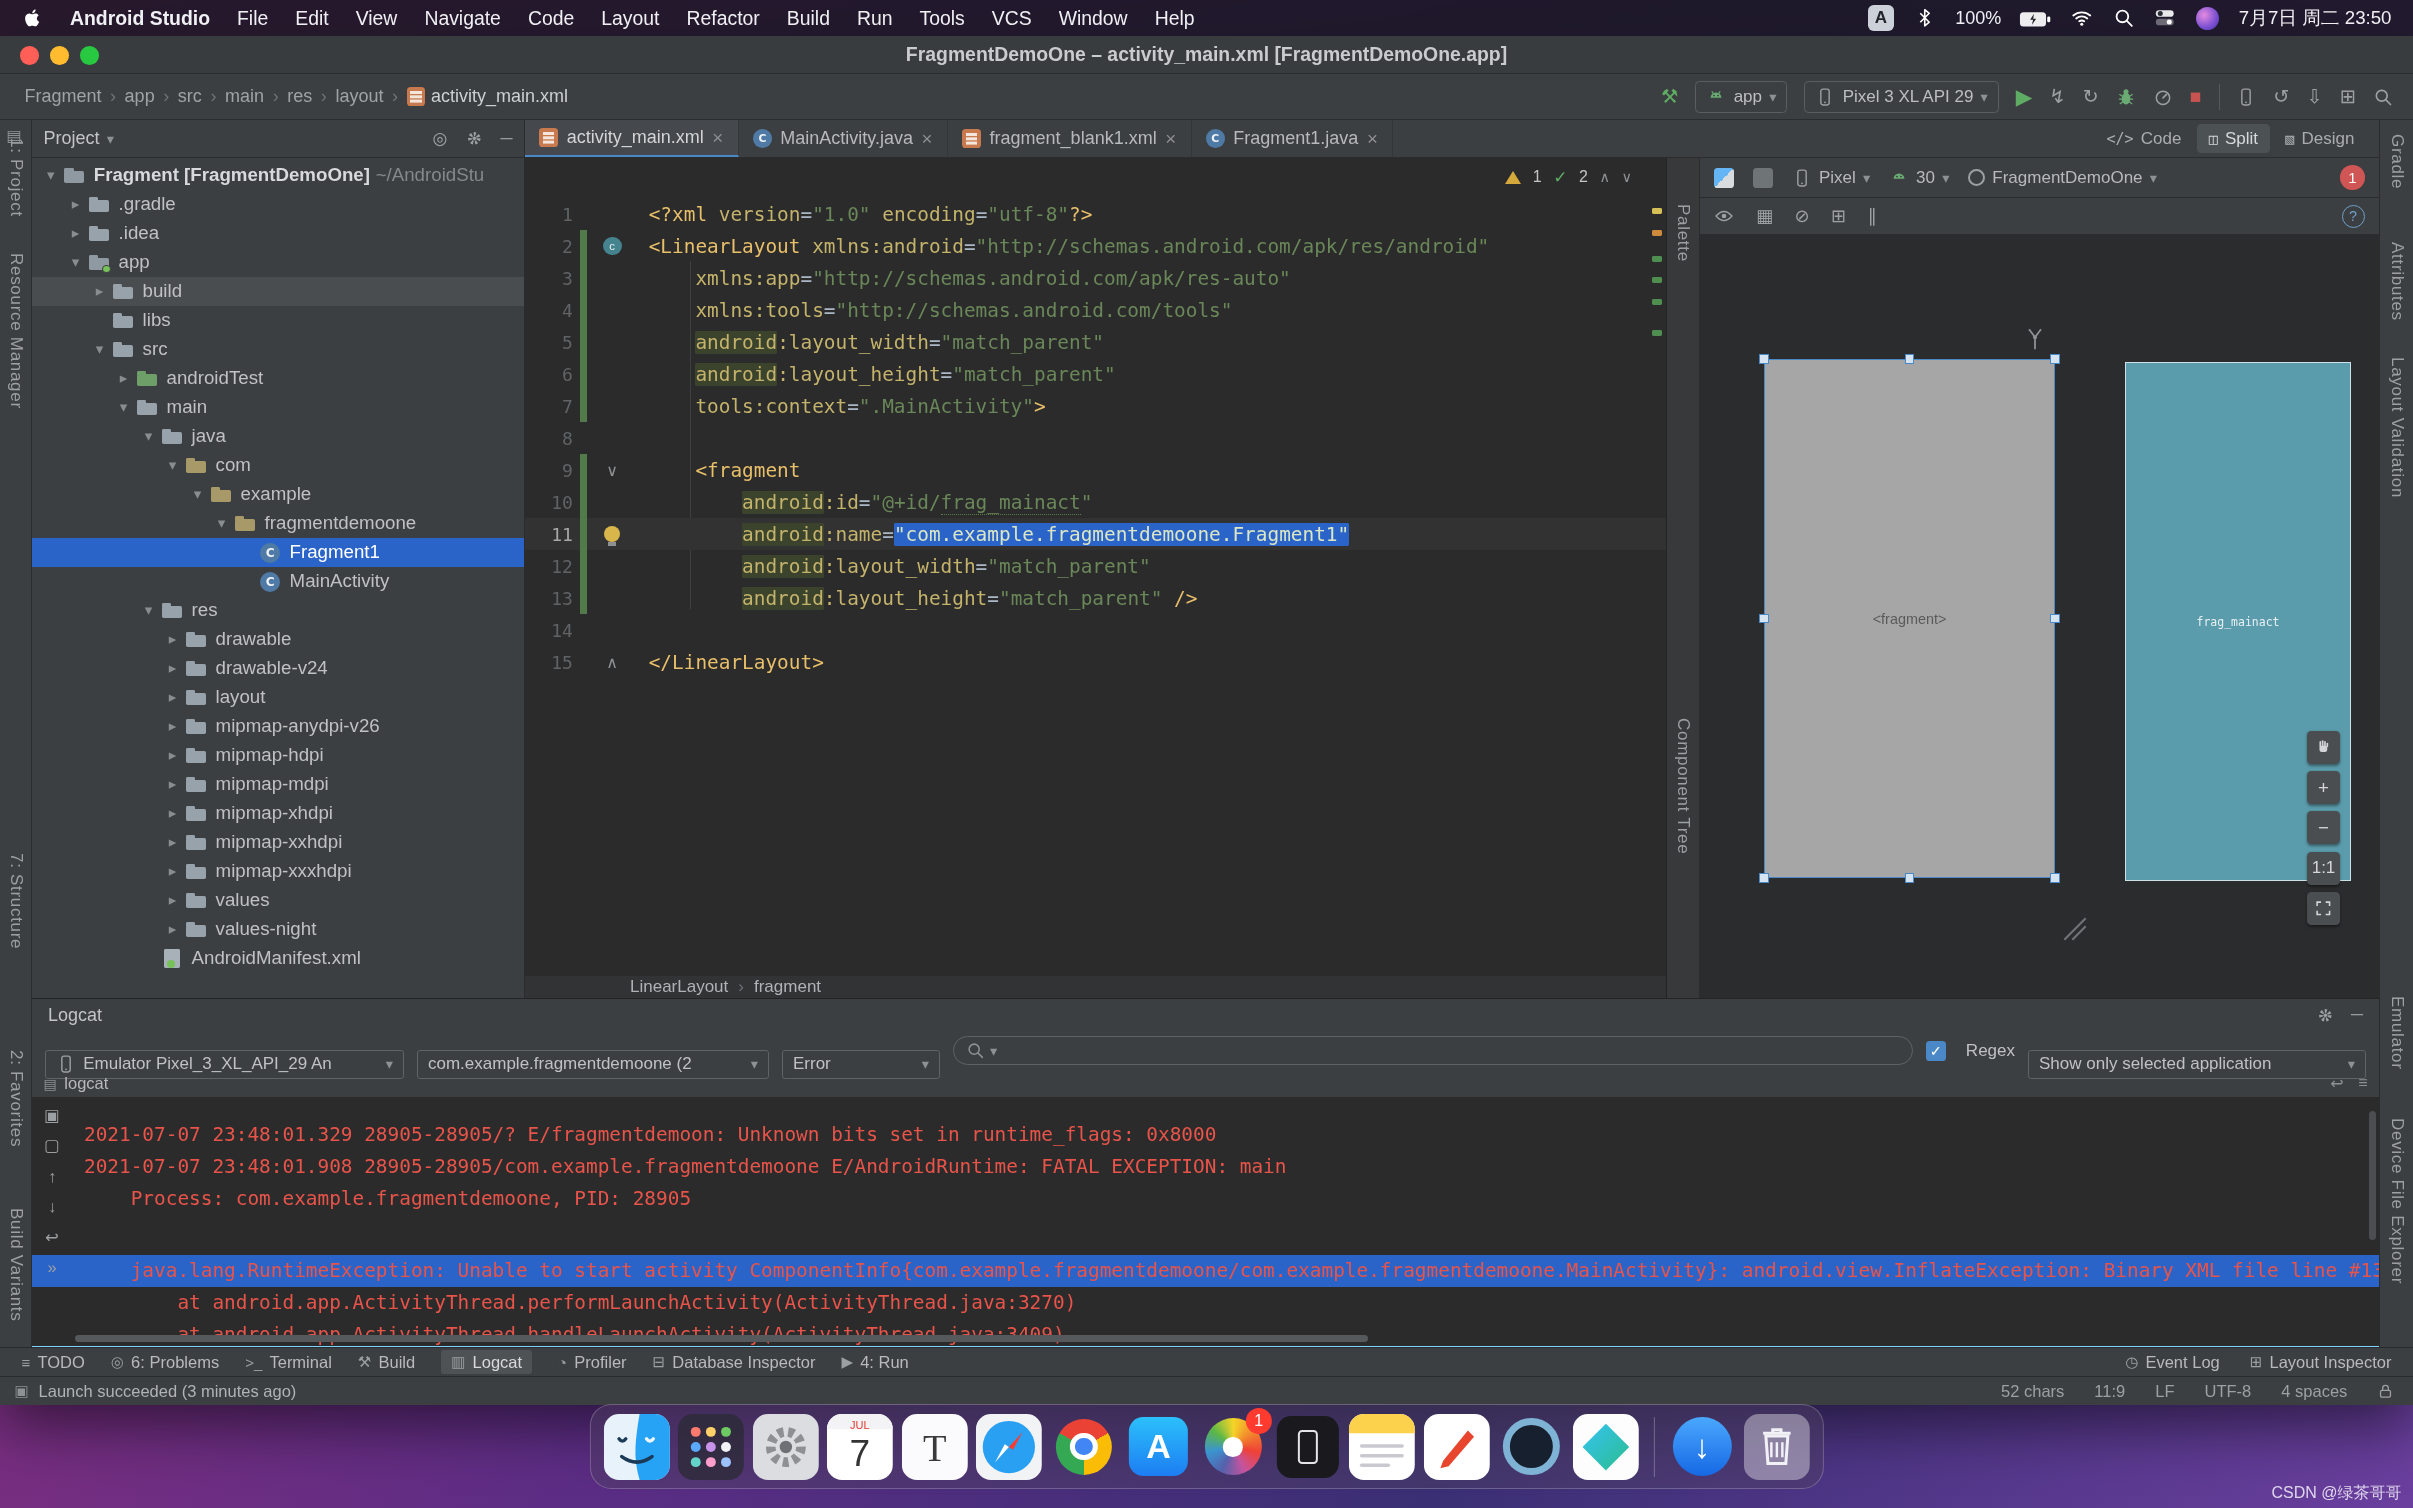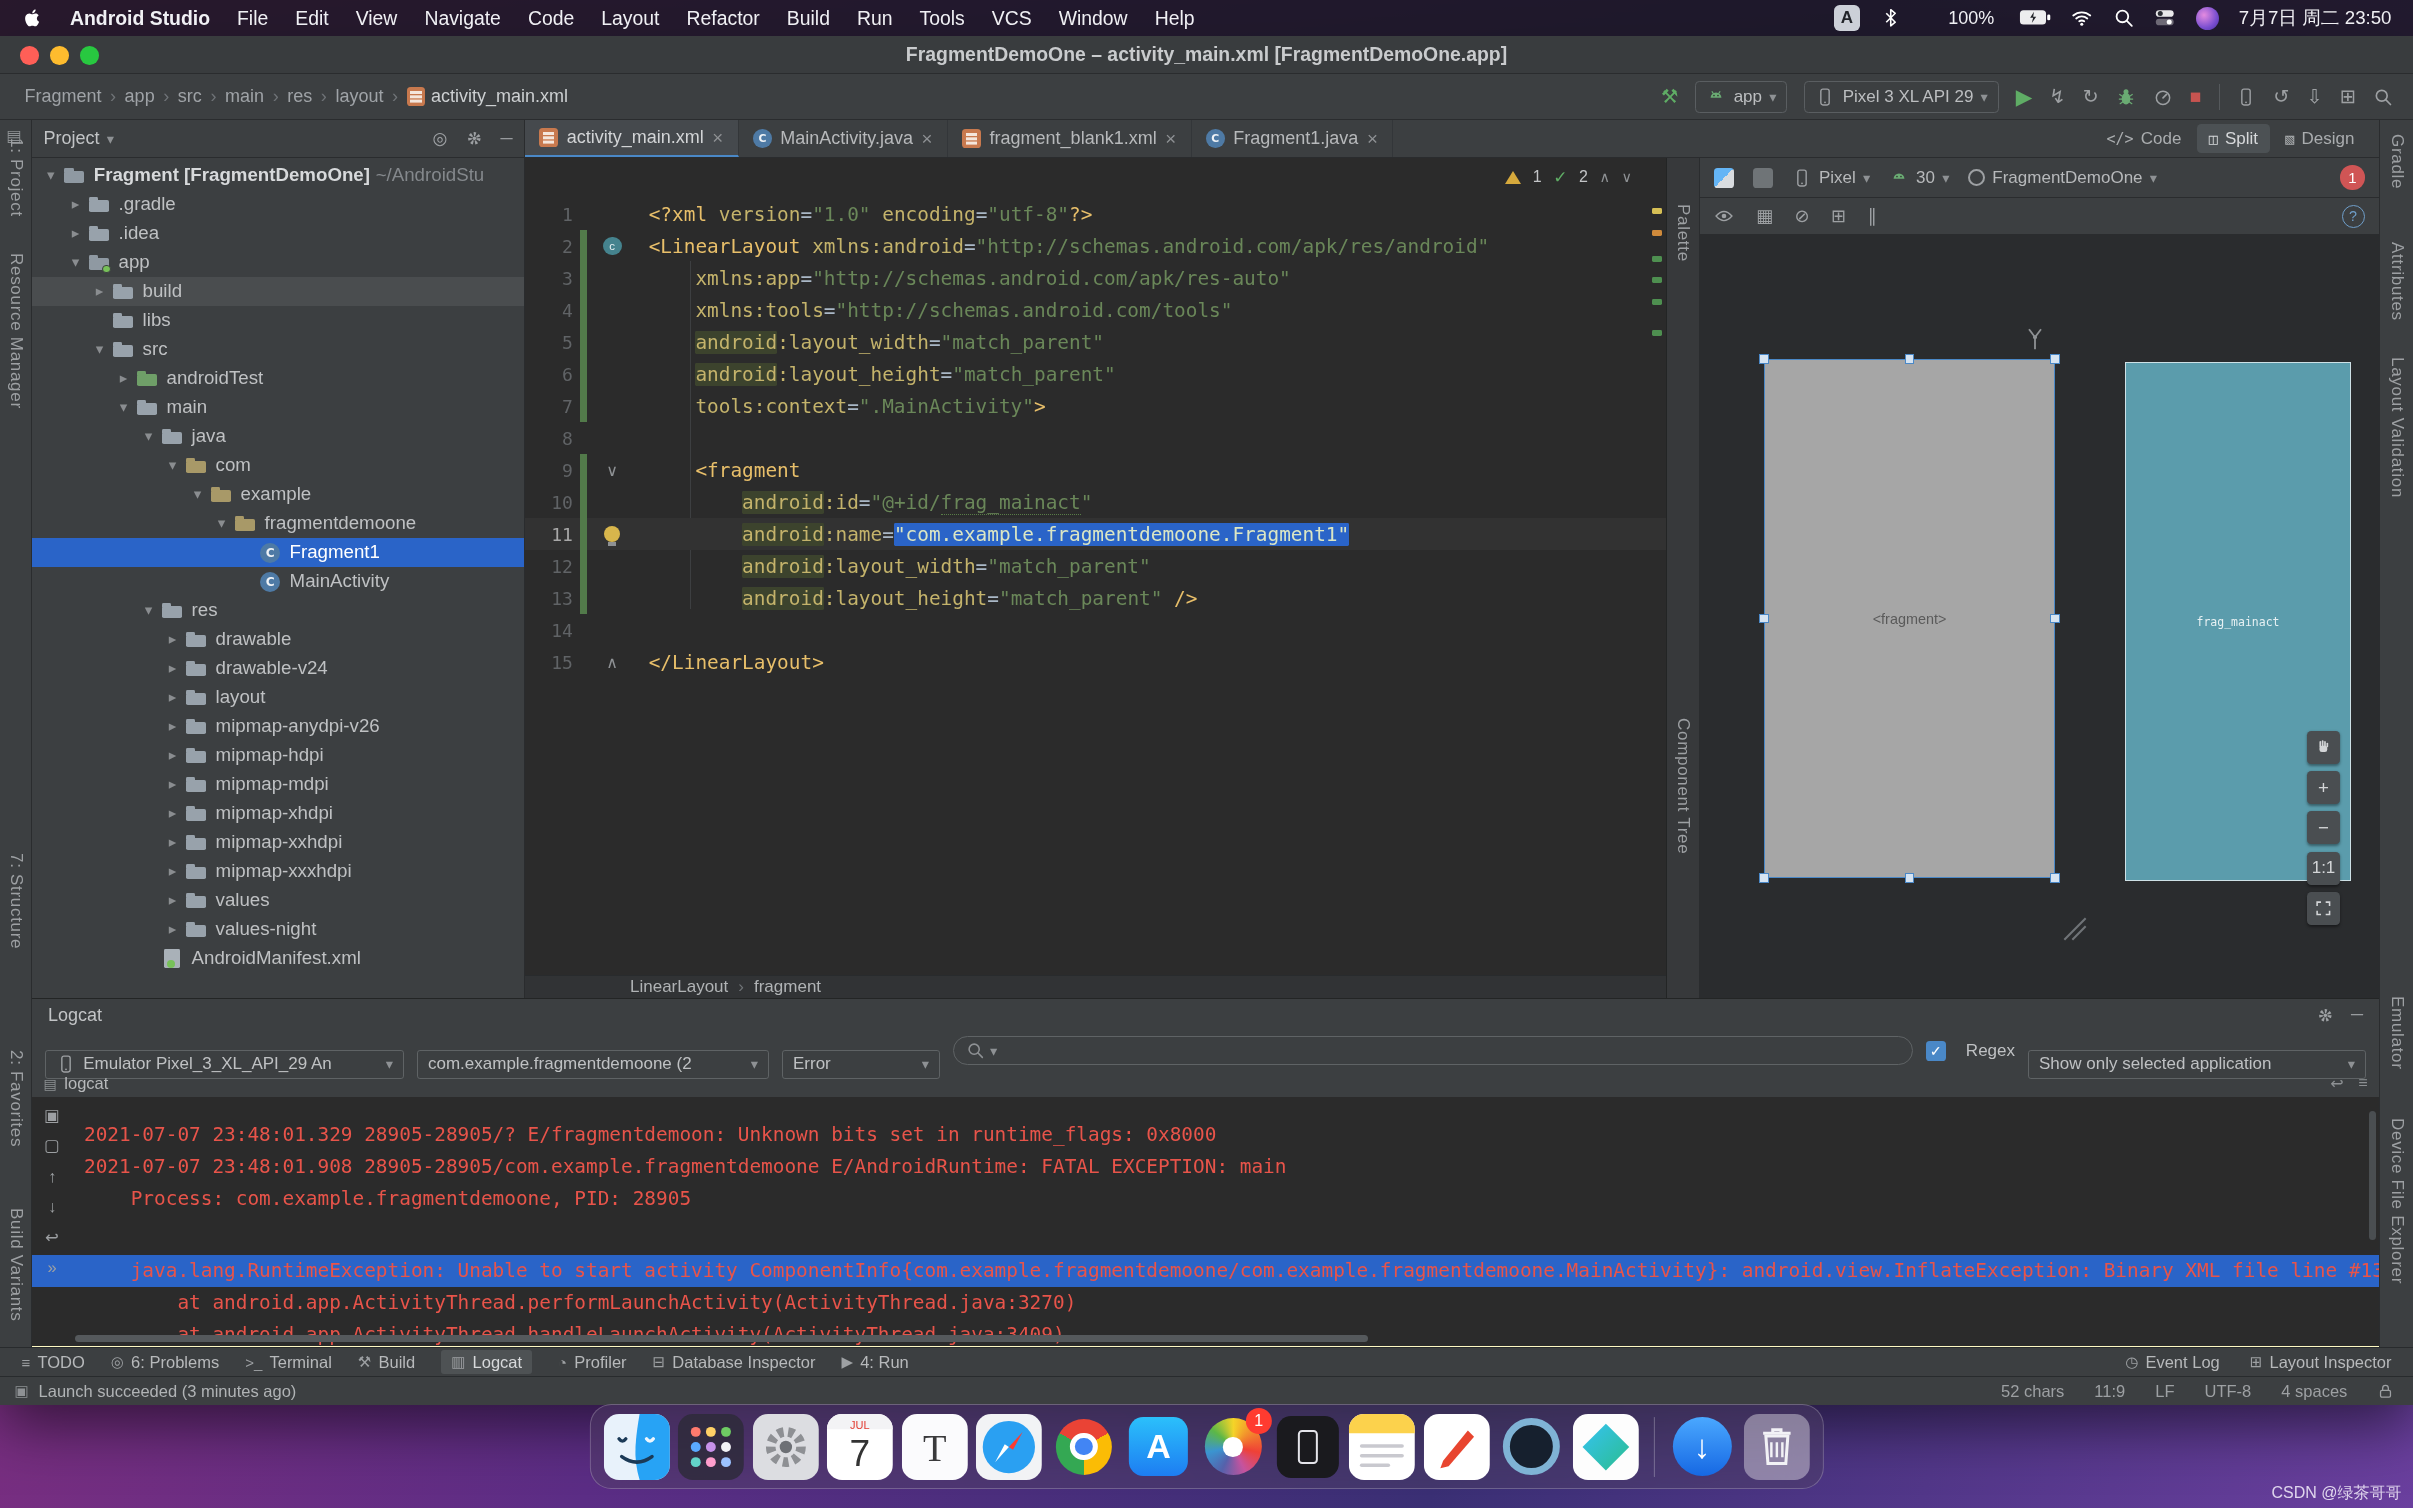--- a/index.html
+++ b/index.html
@@ -11,28 +11,28 @@
   .menubar { position:absolute; top:0; left:0; width:2413px; height:36px;
     background:rgba(26,22,33,.88); display:flex; align-items:center; padding:0 21.5px;
     color:#f0f0f4; font-size:19.4px; z-index:50; }
   .menu-left { display:flex; align-items:center; gap:27px; }
   .menu-item { cursor:default; }
   .menu-item.app-name { font-weight:700; }
   .menu-right { margin-left:auto; display:flex; align-items:center; gap:20px; }
   .mi-svg { width:21.5px; height:21.5px; display:block; }
   .input-box { width:26px; height:26px; border-radius:5.7px; background:#ccd0d8; color:#22242a;
     font-weight:700; font-size:17px; display:flex; align-items:center; justify-content:center; }
-  .batt-wrap { display:flex; align-items:flex-start; gap:25px; font-size:18px;margin-left:27px; }
+  .batt-wrap { display:flex; align-items:flex-end; gap:18px; font-size:18px; }
   .siri-circle { width:23px; height:23px; border-radius:50%;
     background:radial-gradient(circle at 35% 35%, #e48be0, #7a4fd0 60%, #4a2f9e); }
   .clock { font-size:18.7px; white-space:nowrap; }
 
   
   .window { position:absolute; top:36px; left:0; width:2413px; height:1368px;
-    background:#fef9c3; color:#bbbdbf; font-size:18px; box-shadow:0 21.5px 57px rgba(0,0,0,.55); }
+    background:#7dd3fc; color:#bbbdbf; font-size:18px; box-shadow:0 21.5px 57px rgba(0,0,0,.55); }
 
   .titlebar { height:38px; background:#393c3e; border-bottom:0.7px solid #2a2c2e;
     display:flex; align-items:center; justify-content:center; position:relative; }
   .traffic { position:absolute; left:20px; top:10px; display:flex; gap:11.5px; }
   .tl { width:18.7px; height:18.7px; border-radius:50%; }
   .tl.red{ background:#ff5f57; } .tl.yellow{ background:#febc2e; } .tl.green{ background:#28c840; }
   .win-title { color:#c9cbcd; font-size:19.4px; font-weight:600; }
 
   .toolbar { height:46px; background:#3c3f41; border-bottom:0.7px solid #2a2c2e;
     display:flex; align-items:center; padding:0 20px 0 24.4px; }

